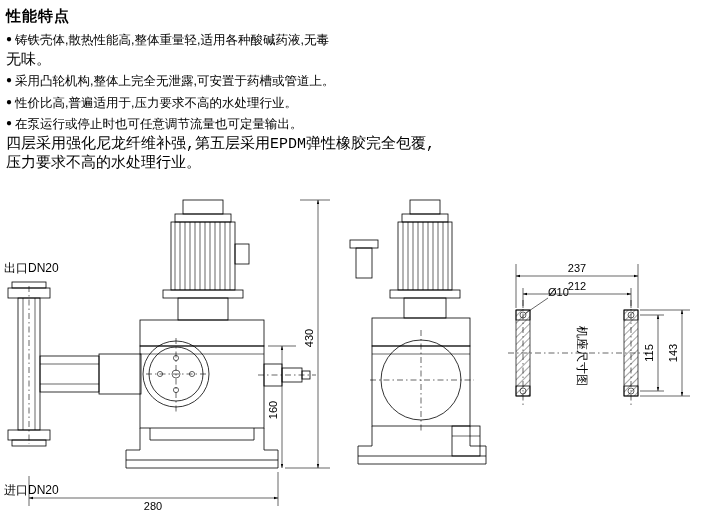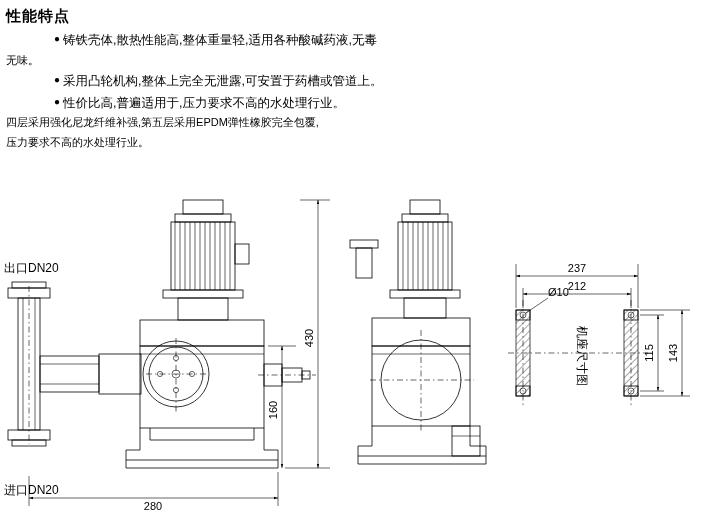--- a/index.html
+++ b/index.html
@@ -32,31 +32,31 @@
     font-size: 15px;
     font-weight: bold;
     letter-spacing: 1px;
     line-height: 20px;
     margin: 0 0 3px 0;
   }
   .feature-line {
     font-size: 12.5px;
     line-height: 19.5px;
     white-space: nowrap;
-    margin-left: 48px;
   }
   .feature-line .bullet {
     font-size: 10px;
     vertical-align: 2px;
     margin-right: 3px;
   }
   .cont {
-    font-size: 11px;
+    font-size: 15px;
     line-height: 19.5px;
     white-space: nowrap;
+    font-family: Liberation Mono, monospace;
   }
 
   
   #drawing {
     position: absolute;
     left: 0;
     top: 188px;
     width: 714px;
     height: 344px;
   }
@@ -110,20 +110,23 @@
 
     <div class="feature-line">
       <span class="bullet">●</span><span>采用凸轮机构,整体上完全无泄露,可安置于药槽或管道上。</span>
     </div>
 
 
     <div class="feature-line">
       <span class="bullet">●</span><span>性价比高,普遍适用于,压力要求不高的水处理行业。</span>
     </div>
 
+    <div class="feature-line">
+      <span class="bullet">●</span><span>在泵运行或停止时也可任意调节流量也可定量输出。</span>
+    </div>
 
     <div class="cont">四层采用强化尼龙纤维补强,第五层采用EPDM弹性橡胶完全包覆,</div>
     <div class="cont">压力要求不高的水处理行业。</div>
   </div>
 
   <div id="drawing">
     <svg width="714" height="344" viewBox="0 0 714 344" xmlns="http://www.w3.org/2000/svg">
       <defs>
         <pattern id="hatchpat" width="5" height="5" patternUnits="userSpaceOnUse" patternTransform="rotate(45)">
           <line x1="0" y1="0" x2="0" y2="5" stroke="#000" stroke-width="0.7"></line>

